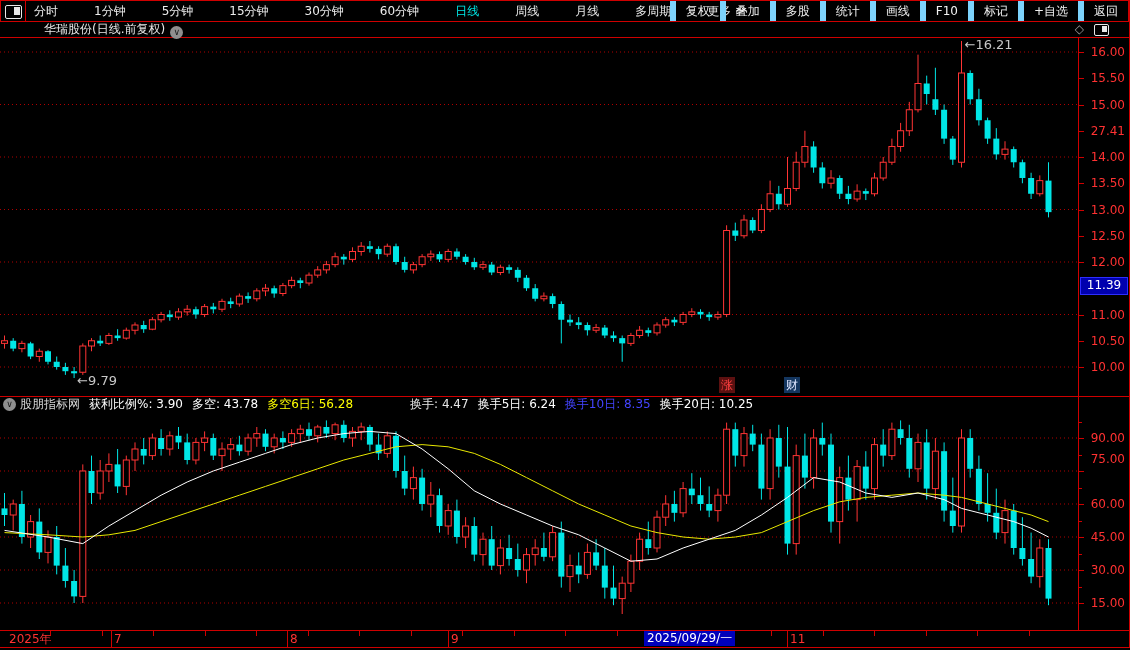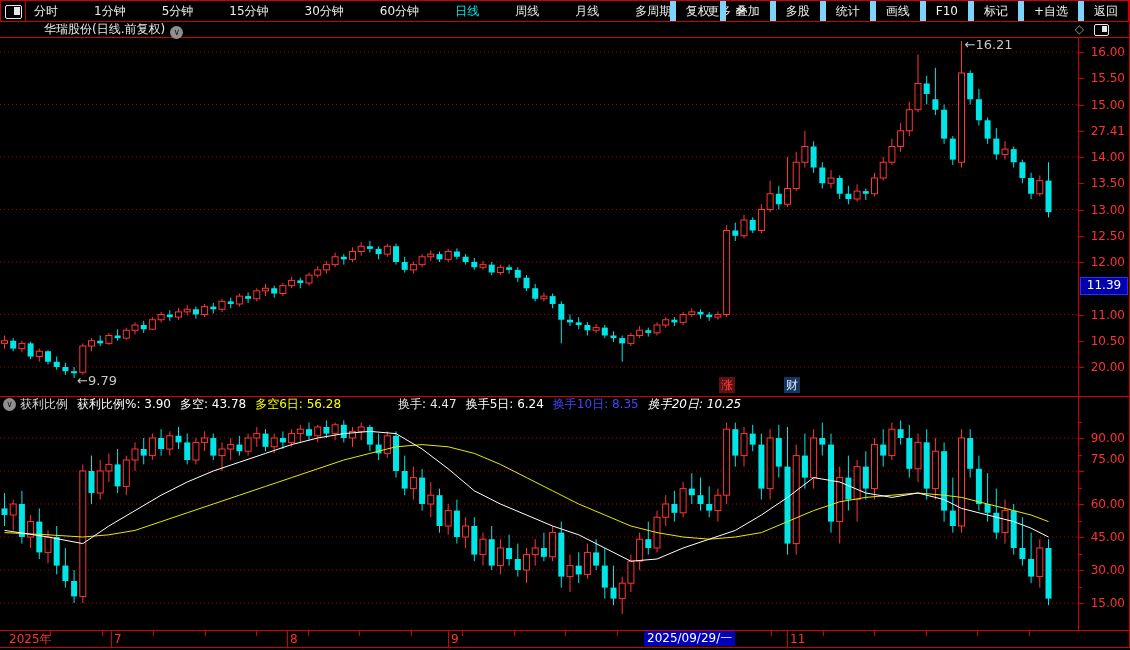--- a/index.html
+++ b/index.html
@@ -623,35 +623,35 @@
       <div class="axis-label" style="top: 202.5px;">13.00</div>
       <div class="axis-tick" style="top: 209.5px;"></div>
       <div class="axis-label" style="top: 228.75px;">12.50</div>
       <div class="axis-tick" style="top: 235.75px;"></div>
       <div class="axis-label" style="top: 255px;">12.00</div>
       <div class="axis-tick" style="top: 262px;"></div>
       <div class="axis-label" style="top: 307.5px;">11.00</div>
       <div class="axis-tick" style="top: 314.5px;"></div>
       <div class="axis-label" style="top: 333.75px;">10.50</div>
       <div class="axis-tick" style="top: 340.75px;"></div>
-      <div class="axis-label" style="top: 360px;">20.00</div>
+      <div class="axis-label" style="top: 360px;">10.00</div>
       <div class="axis-tick" style="top: 367px;"></div>
     </div>
   <div id="price-badge">11.39</div>
 
   <div id="ind-header">
     <span class="circ-chevron" style="margin:0 4px 0 3px;">∨</span>
-  <span class="seg" style="color: rgb(216, 216, 216);">获利比例</span>
+  <span class="seg" style="color: rgb(216, 216, 216);">股朋指标网</span>
       <span class="seg" style="color: rgb(255, 255, 255);">获利比例%: 3.90</span>
       <span class="seg" style="color: rgb(255, 255, 255);">多空: 43.78</span>
       <span class="seg" style="color: rgb(255, 255, 0);">多空6日: 56.28</span>
       <span class="seg" style="color: #e5e5e5; margin-left: 48px;">换手: 4.47</span>
       <span class="seg" style="color: rgb(255, 255, 255);">换手5日: 6.24</span>
       <span class="seg" style="color: rgb(68, 68, 255);">换手10日: 8.35</span>
-      <span class="seg" style="color: rgb(255, 255, 255); font-style: italic;">换手20日: 10.25</span>
+      <span class="seg" style="color: rgb(255, 255, 255);">换手20日: 10.25</span>
     </div>
 
   <div id="sub-chart">
       <svg width="1078" height="217">
         <line x1="0" y1="25" x2="1078" y2="25" stroke="#b00000" stroke-width="1" stroke-dasharray="1,3"></line>
         <line x1="0" y1="58" x2="1078" y2="58" stroke="#b00000" stroke-width="1" stroke-dasharray="1,3"></line>
         <line x1="0" y1="91" x2="1078" y2="91" stroke="#b00000" stroke-width="1" stroke-dasharray="1,3"></line>
         <line x1="0" y1="124.00000000000001" x2="1078" y2="124.00000000000001" stroke="#b00000" stroke-width="1" stroke-dasharray="1,3"></line>
         <line x1="0" y1="157" x2="1078" y2="157" stroke="#b00000" stroke-width="1" stroke-dasharray="1,3"></line>
         <line x1="0" y1="190" x2="1078" y2="190" stroke="#b00000" stroke-width="1" stroke-dasharray="1,3"></line>

